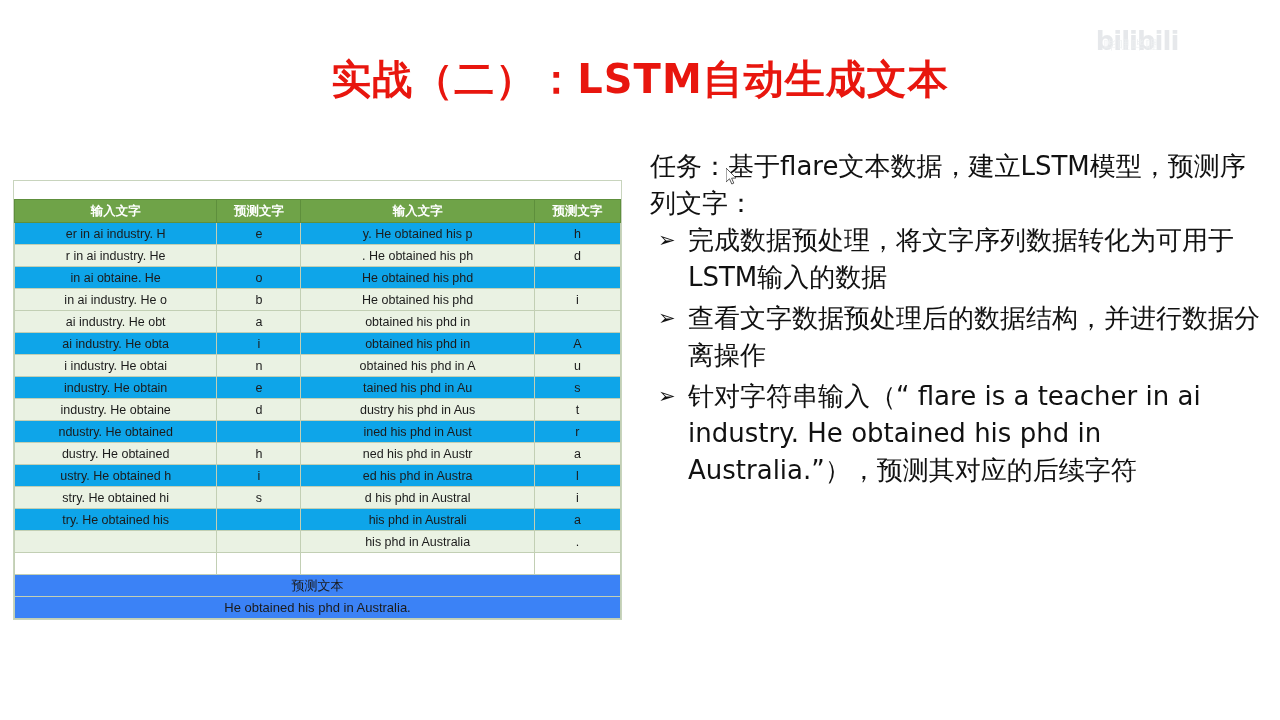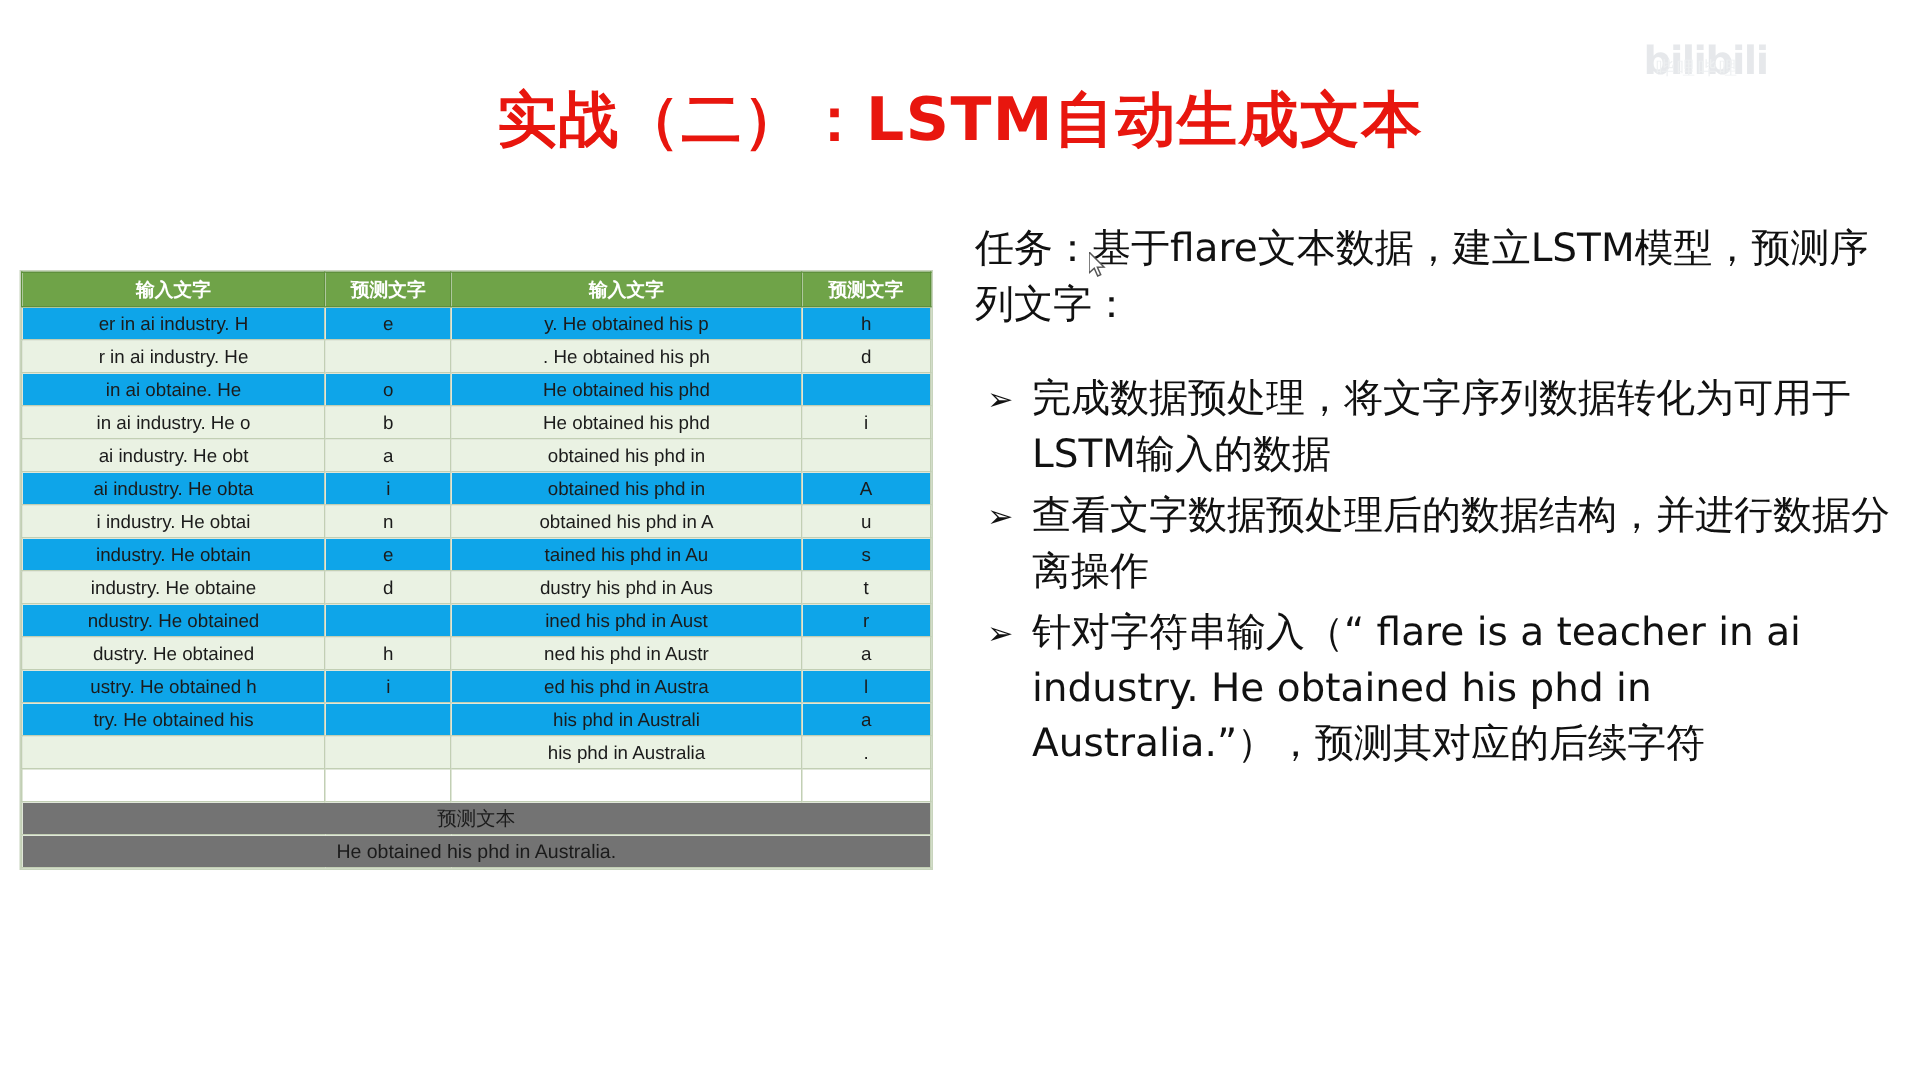--- a/index.html
+++ b/index.html
@@ -73,20 +73,21 @@
     border: 1px solid #c8d4bd;
     background: #ffffff;
   }
   table.grid {
     border-collapse: collapse;
     width: 100%;
     table-layout: fixed;
     font-size: 12.5px;
     color: #1b1b1b;
     font-family: "Liberation Sans", sans-serif;
+    margin-top: 18px;
   }
   table.grid td, table.grid th {
     border: 1px solid #c2cfb4;
     height: 21px;
     padding: 0 2px;
     text-align: center;
     vertical-align: middle;
     font-weight: normal;
     overflow: hidden;
     white-space: nowrap;
@@ -101,21 +102,21 @@
   }
   col.c1 { width: 202px; }
   col.c2 { width: 84px; }
   col.c3 { width: 233px; }
   col.c4 { width: 86px; }
 
   tr.even td { background: #eaf2e3; }
   tr.odd  td { background: #0ea5e9; }
 
   .footer-row td {
-    background: #737373;
+    background: #3b82f6;
     height: 22px;
     font-size: 13px;
   }
   .spacer-row td {
     background: #ffffff;
     height: 16px;
     border-left: 1px solid #c2cfb4;
     border-right: 1px solid #c2cfb4;
     border-top: 1px solid #c2cfb4;
     border-bottom: 1px solid #c2cfb4;
@@ -127,21 +128,20 @@
     left: 650px;
     top: 148px;
     width: 616px;
     color: #1a1a1a;
     font-family: "DejaVu Sans", sans-serif;
   }
   .task-line {
     font-size: 26px;
     line-height: 37px;
     color: #111;
-    margin-bottom: 26px;
   }
   .bullets {
     margin: 0;
     padding: 0;
     list-style: none;
   }
   .bullets li {
     position: relative;
     padding-left: 38px;
     font-size: 26px;
@@ -261,20 +261,26 @@
             <td>h</td>
             <td>ned his phd in Austr</td>
             <td>a</td>
           </tr>
           <tr class="odd">
             <td>ustry. He obtained h</td>
             <td>i</td>
             <td>ed his phd in Austra</td>
             <td>l</td>
           </tr>
+          <tr class="even">
+            <td>stry. He obtained hi</td>
+            <td>s</td>
+            <td>d his phd in Austral</td>
+            <td>i</td>
+          </tr>
           <tr class="odd">
             <td>try. He obtained his</td>
             <td></td>
             <td> his phd in Australi</td>
             <td>a</td>
           </tr>
           <tr class="even">
             <td></td>
             <td></td>
             <td>his phd in Australia</td>

